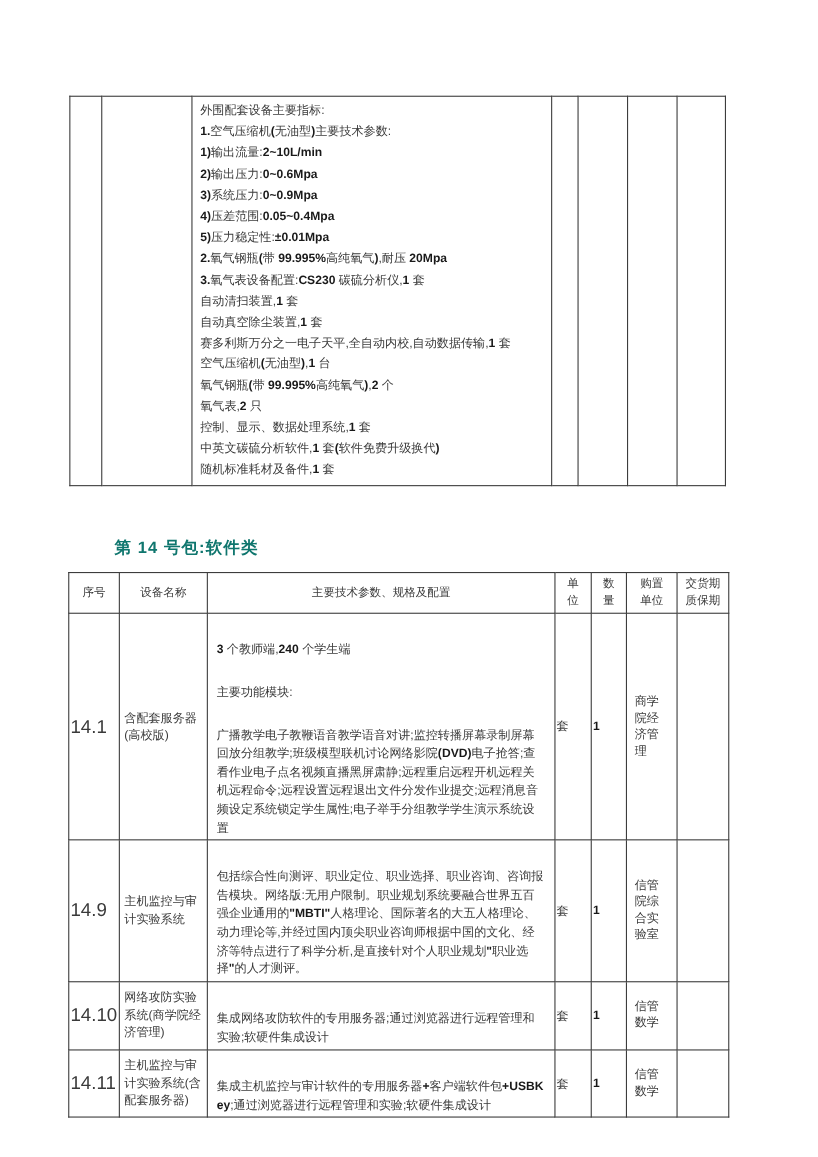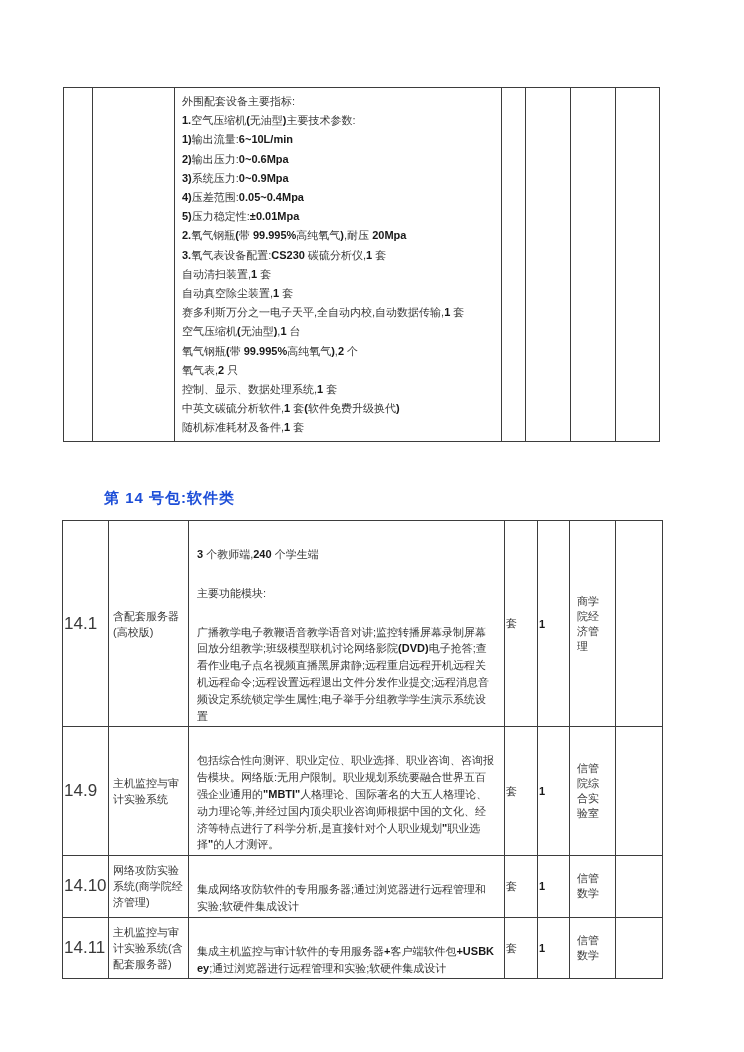--- a/index.html
+++ b/index.html
@@ -19,21 +19,21 @@
   
   .t-top{left:63px;top:87px;width:596px;}
   .t-top tr{height:354px;}
   .t-top td{vertical-align:top;}
   .t-top td.spec{padding:4px 6px 2px 7px;}
   .t-top .spec-line{line-height:19.2px;}
 
   
   .pkg-heading{
     position:absolute;left:104px;top:489px;margin:0;
-    font-size:15px;font-weight:bold;color:#1d4ed8;letter-spacing:1px;
+    font-size:15px;font-weight:bold;color:#0f766e;letter-spacing:1px;
   }
 
   
   .t-main{left:62px;top:520px;width:600px;}
   .t-main tr.hdr{height:37px;}
   .t-main tr.r1{height:162px;}
   .t-main tr.r2{height:122px;}
   .t-main tr.r3{height:55px;}
   .t-main tr.r4{height:56px;}
   .t-main th{text-align:center;vertical-align:middle;line-height:15px;padding:1px 7px;font-size:10.5px;}
@@ -59,21 +59,21 @@
         <col style="width:45px">
         <col style="width:44px">
     </colgroup>
     <tbody>
         <tr>
       <td></td>
       <td></td>
       <td class="spec">
             <div class="spec-line">外围配套设备主要指标:</div>
             <div class="spec-line"><b>1.</b>空气压缩机<b>(</b>无油型<b>)</b>主要技术参数:</div>
-            <div class="spec-line"><b>1)</b>输出流量:<b>6~10L/min</b></div>
+            <div class="spec-line"><b>1)</b>输出流量:<b>2~10L/min</b></div>
             <div class="spec-line"><b>2)</b>输出压力:<b>0~0.6Mpa</b></div>
             <div class="spec-line"><b>3)</b>系统压力:<b>0~0.9Mpa</b></div>
             <div class="spec-line"><b>4)</b>压差范围:<b>0.05~0.4Mpa</b></div>
             <div class="spec-line"><b>5)</b>压力稳定性:<b>±0.01Mpa</b></div>
             <div class="spec-line"><b>2.</b>氧气钢瓶<b>(</b>带 <b>99.995%</b>高纯氧气<b>)</b>,耐压 <b>20Mpa</b></div>
             <div class="spec-line"><b>3.</b>氧气表设备配置:<b>CS230</b> 碳硫分析仪,<b>1</b> 套</div>
             <div class="spec-line">自动清扫装置,<b>1</b> 套</div>
             <div class="spec-line">自动真空除尘装置,<b>1</b> 套</div>
             <div class="spec-line">赛多利斯万分之一电子天平,全自动内校,自动数据传输,<b>1</b> 套</div>
             <div class="spec-line">空气压缩机<b>(</b>无油型<b>)</b>,<b>1</b> 台</div>
@@ -97,20 +97,29 @@
     <colgroup>
       <col style="width:46px">
         <col style="width:80px">
         <col style="width:316px">
       <col style="width:33px">
         <col style="width:32px">
         <col style="width:46px">
         <col style="width:47px">
     </colgroup>
     <tbody>
+        <tr class="hdr">
+      <th>序号</th>
+      <th>设备名称</th>
+      <th>主要技术参数、规格及配置</th>
+      <th>单位</th>
+      <th>数量</th>
+      <th>购置单位</th>
+      <th>交货期质保期</th>
+    </tr>
     <tr class="r1">
       <td class="seq">14.1</td>
       <td class="name">含配套服务器(高校版)</td>
       <td class="spec">
             <div class="spec-line"><b>3</b> 个教师端,<b>240</b> 个学生端</div>
             <div class="spec-line">主要功能模块:</div>
             <div class="spec-line">广播教学电子教鞭语音教学语音对讲;监控转播屏幕录制屏幕回放分组教学;班级模型联机讨论网络影院<b>(DVD)</b>电子抢答;查看作业电子点名视频直播黑屏肃静;远程重启远程开机远程关机远程命令;远程设置远程退出文件分发作业提交;远程消息音频设定系统锁定学生属性;电子举手分组教学学生演示系统设置</div>
           </td>
       <td class="unit">套</td>
       <td class="qty"><b>1</b></td>

